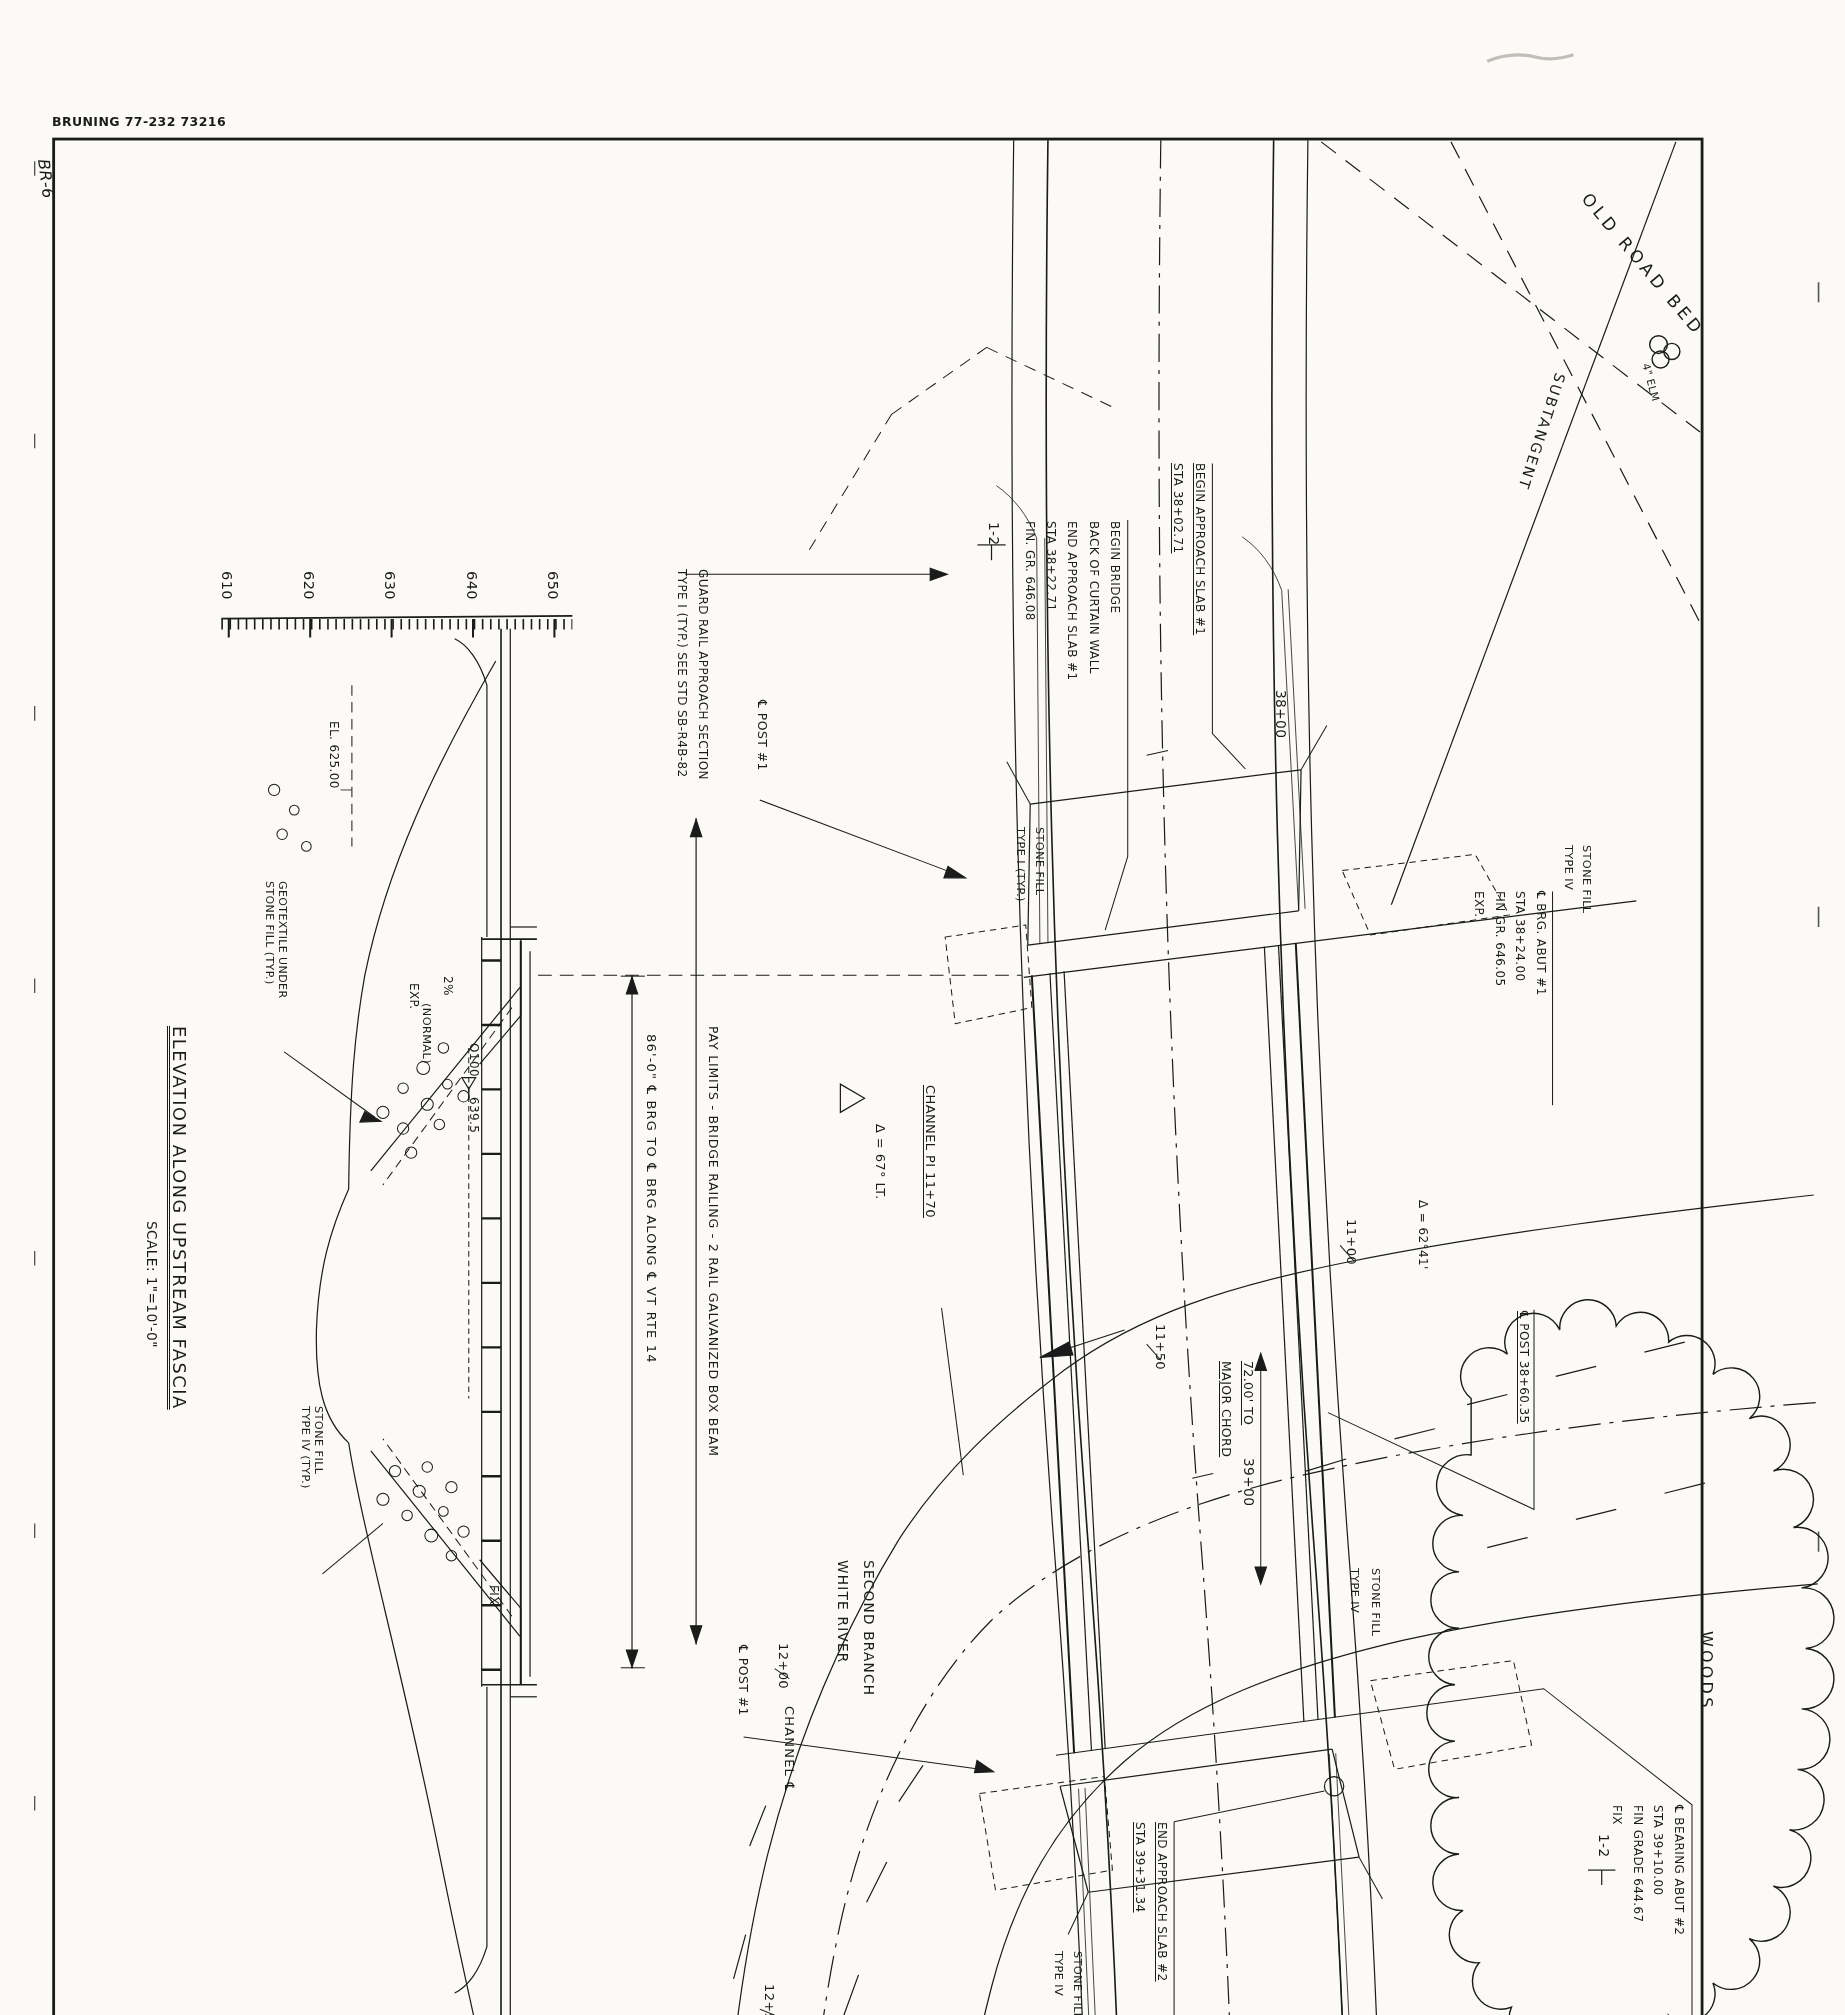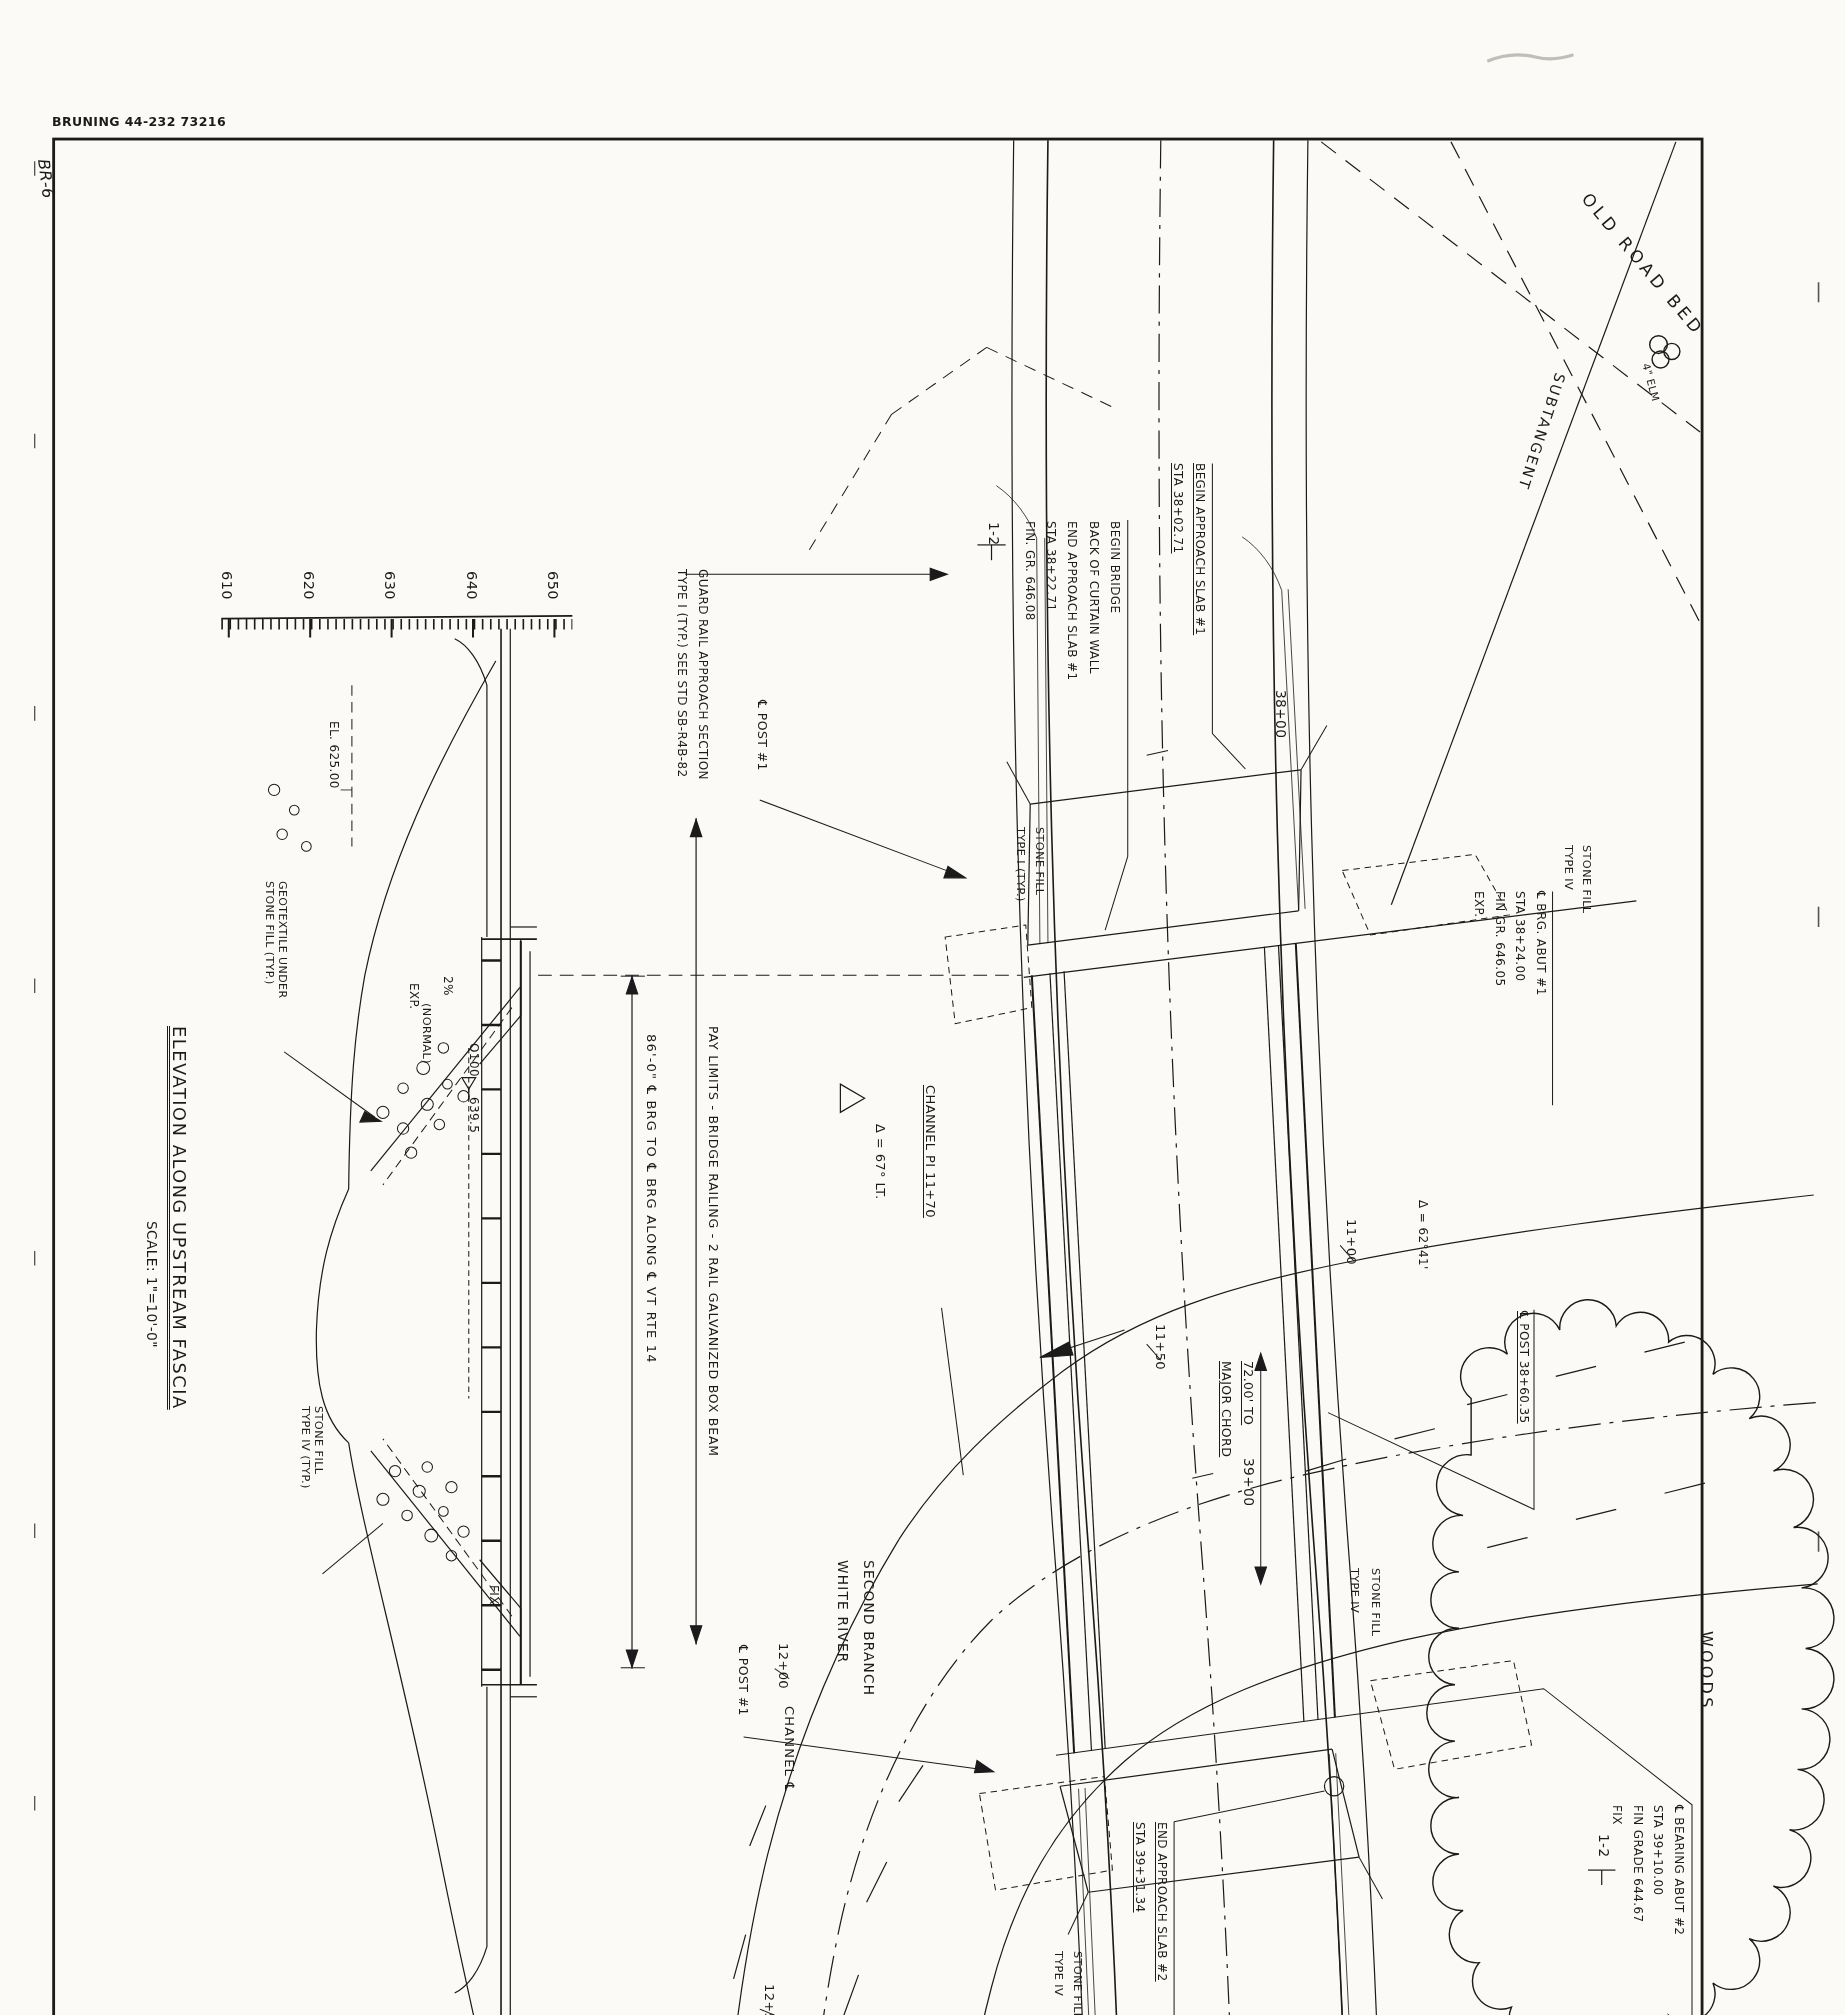--- a/index.html
+++ b/index.html
@@ -247,21 +247,21 @@
 
       <g>
         <line x1="3766" y1="5962" x2="4298" y2="6998" stroke-width="3.5"></line>
         <line x1="3779" y1="5956" x2="4311" y2="6992" stroke-width="2"></line>
         <line x1="3874" y1="6470" x2="3940" y2="6440" stroke-width="3"></line>
         <path d="M4088,6596 L4180,6768 L4118,6620 Z" fill="#1b1b1b"></path>
       </g>
     </g>
   </svg>
 
-  <div class="lb" style="left:52px;top:114px;font-size:12.5px;font-weight:bold;">BRUNING 44-232 73216</div>
+  <div class="lb" style="left:52px;top:114px;font-size:12.5px;font-weight:bold;">BRUNING 77-232 73216</div>
   <div class="lb hand" style="left:53px;top:158px;font-size:16px;transform:rotate(83deg);">BR-6</div>
 
   <div class="lb r90" style="left:235px;top:571px;font-size:14.5px;">610</div>
   <div class="lb r90" style="left:317px;top:571px;font-size:14.5px;">620</div>
   <div class="lb r90" style="left:398px;top:571px;font-size:14.5px;">630</div>
   <div class="lb r90" style="left:480px;top:571px;font-size:14.5px;">640</div>
   <div class="lb r90" style="left:561px;top:571px;font-size:14.5px;">650</div>
 
   <div class="lb r90 u2" style="left:189px;top:1026px;font-size:17.7px;letter-spacing:1.6px;">ELEVATION ALONG UPSTREAM FASCIA</div>
   <div class="lb r90" style="left:160px;top:1221px;font-size:13.7px;">SCALE: 1"=10'-0"</div>

